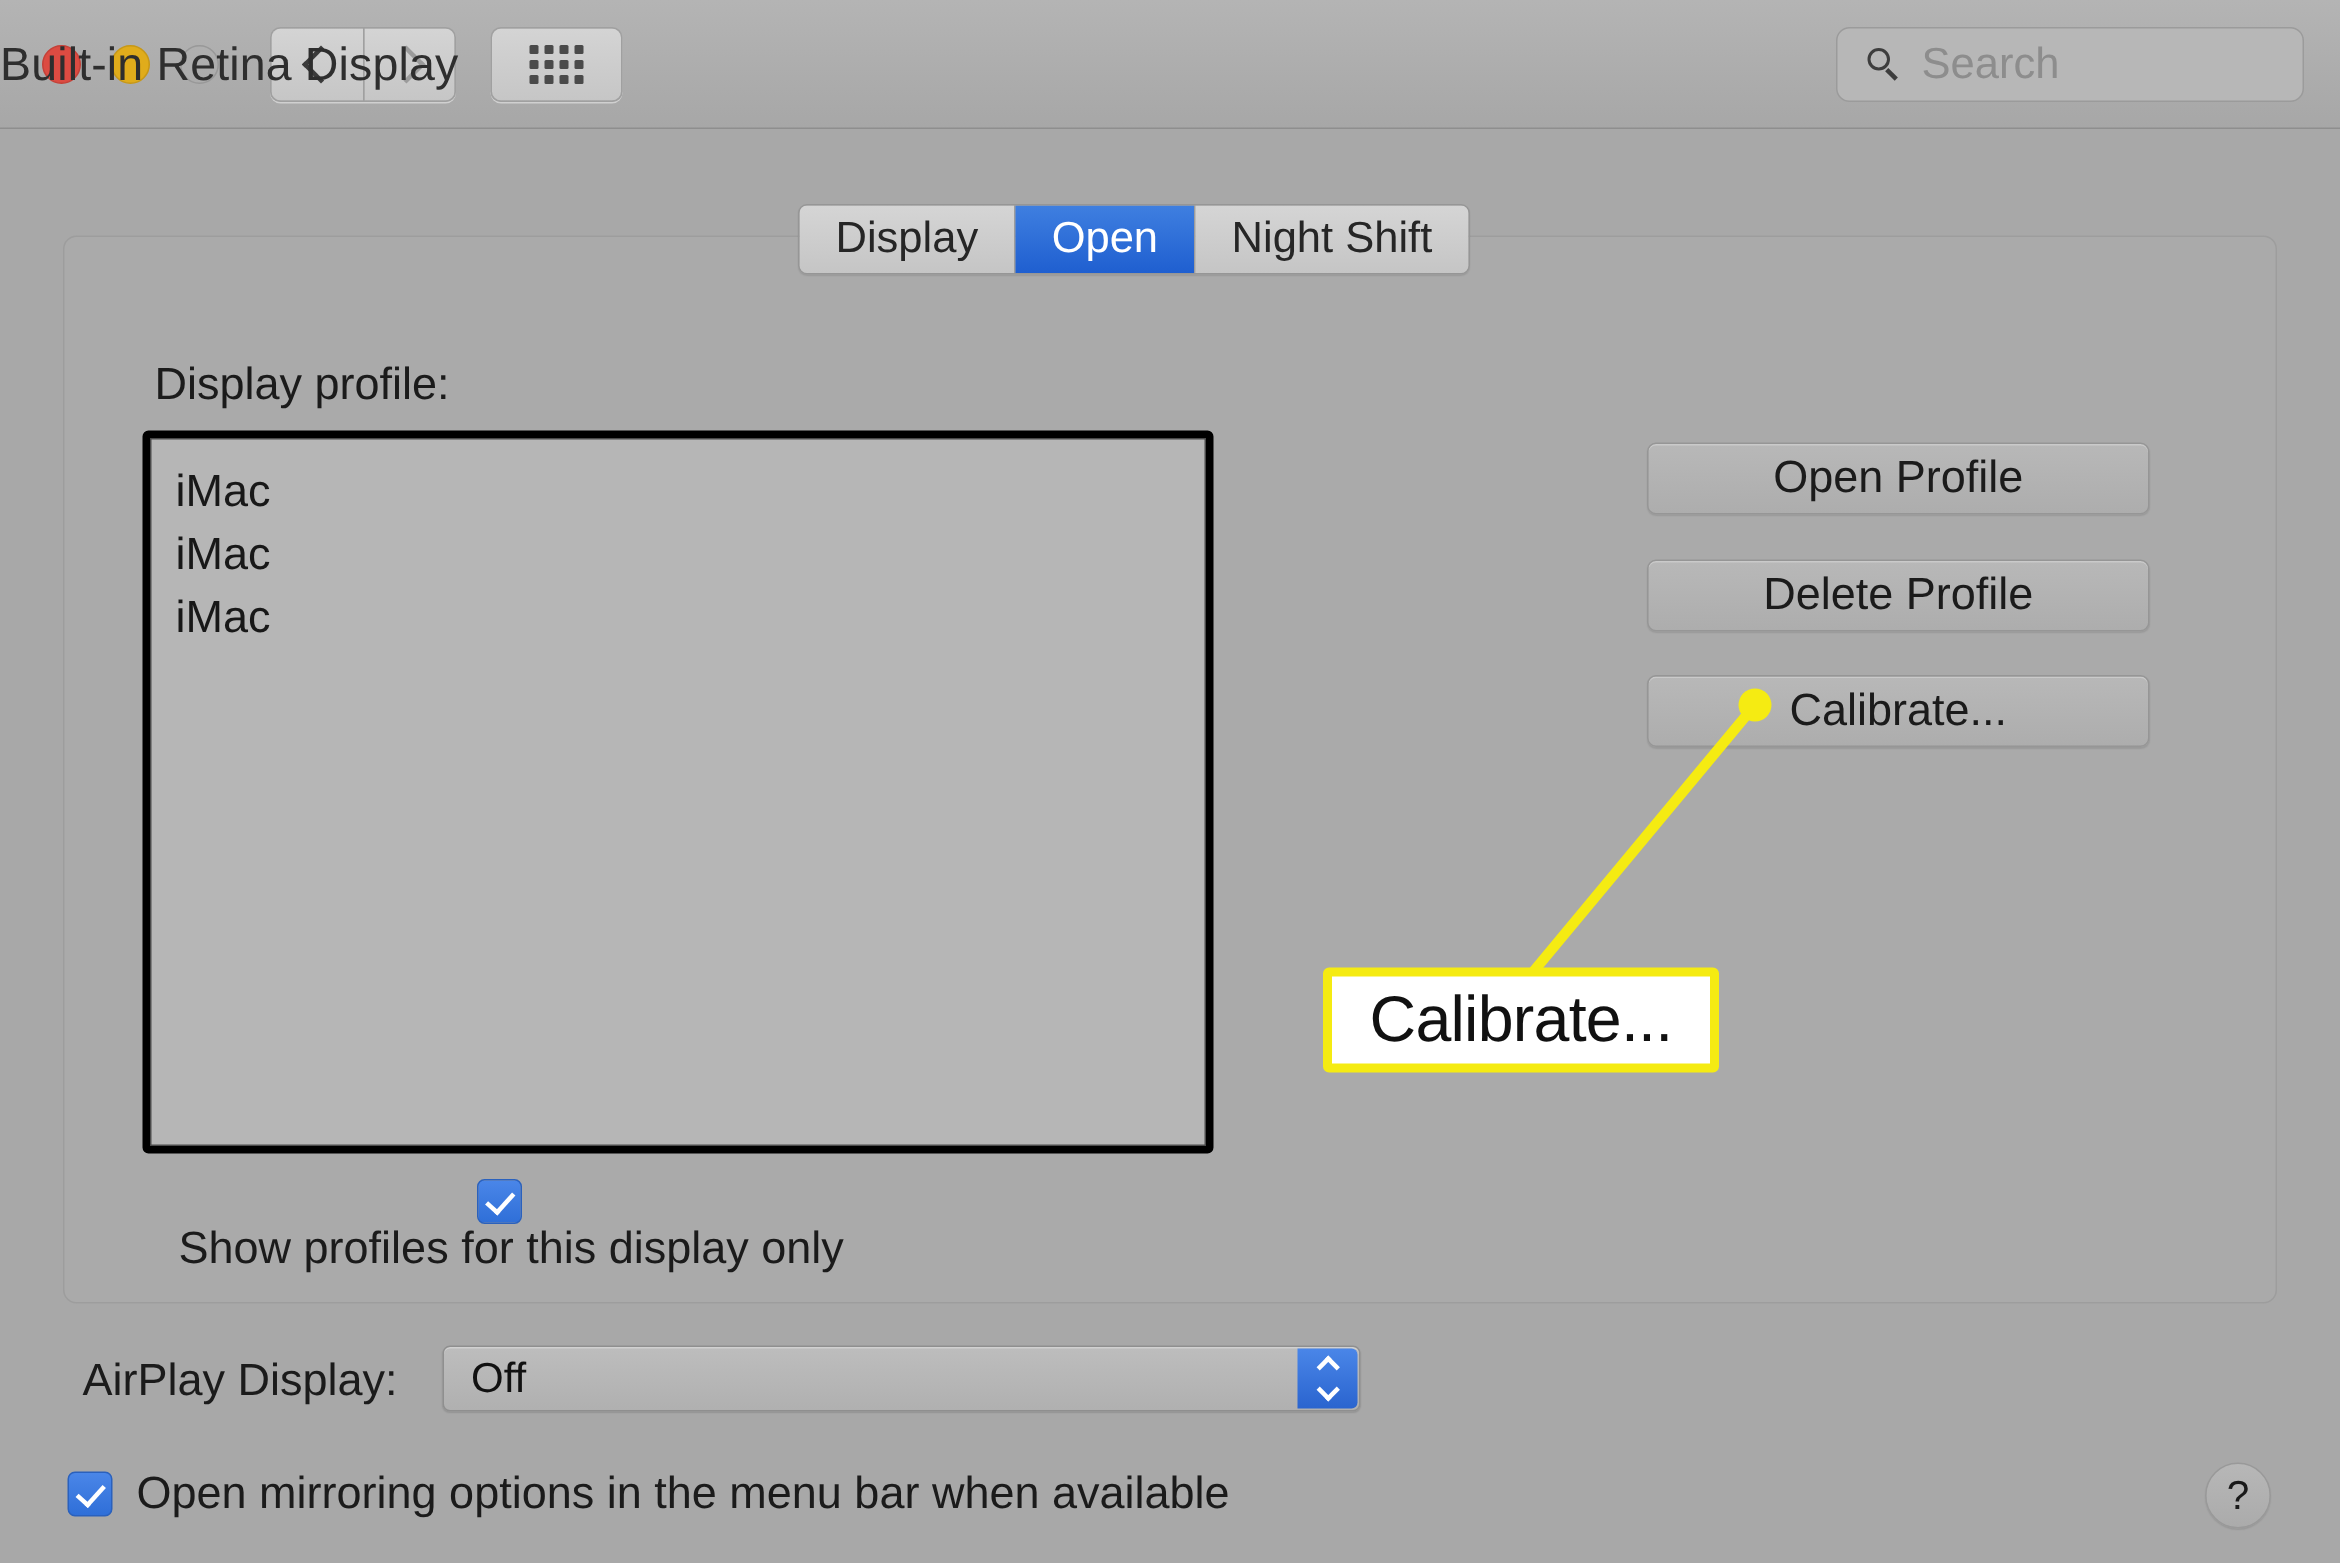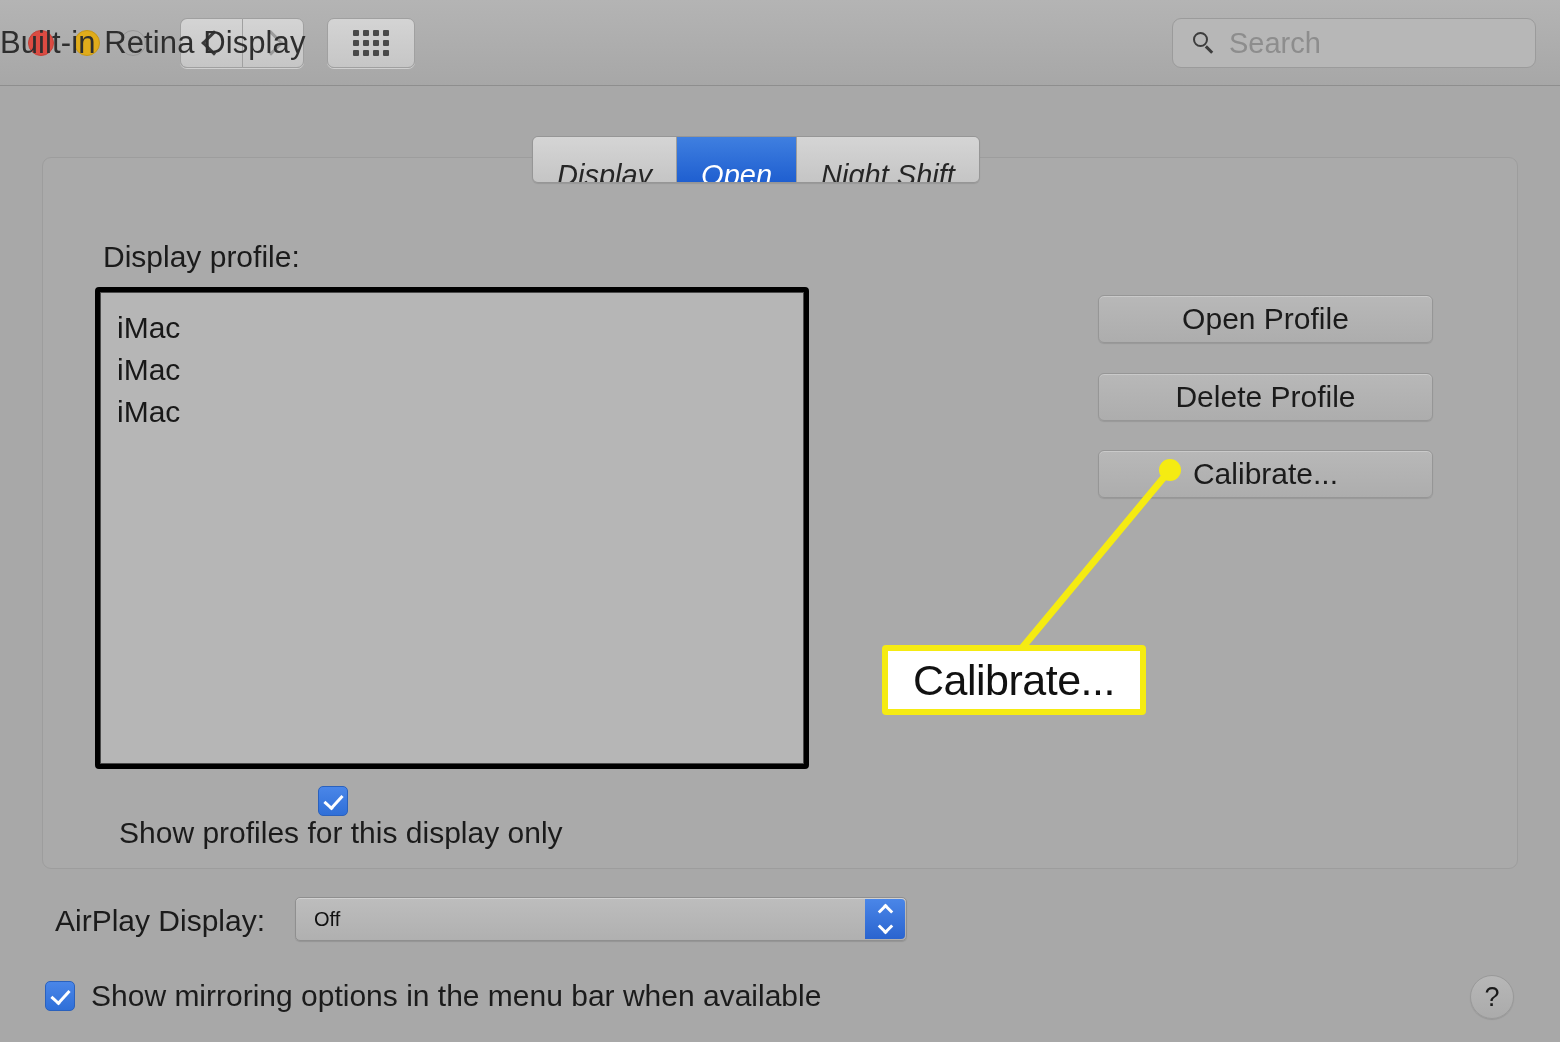--- a/index.html
+++ b/index.html
@@ -116,21 +116,21 @@
     text-align: left;
     font-size: 31px;
     color: #2e2e2e;
     letter-spacing: 0.1px;
   }
 
   #searchbox {
     position: absolute;
     right: 24px;
     top: 18px;
-    width: 364px;
+    width: 312px;
     height: 50px;
     background: #b7b7b7;
     border: 1px solid #9b9b9b;
     border-radius: 9px;
     box-sizing: border-box;
     display: flex;
     align-items: center;
   }
   .search-icon {
     margin-left: 20px;
@@ -171,28 +171,27 @@
     display: flex;
     border: 1px solid #969696;
     border-radius: 6px;
     overflow: hidden;
     box-shadow: 0 1px 1px rgba(0,0,0,0.10);
     z-index: 5;
   }
   .tab {
     height: 45px;
     line-height: 45px;
-    padding: 16px 24px;
+    padding: 0 24px;
     font-size: 29px;
     color: #262626;
     background: linear-gradient(to bottom, #d5d5d5 0%, #c5c5c5 100%);
     border-right: 1px solid #9d9d9d;
     box-sizing: border-box;
     white-space: nowrap;
-    font-style: italic;
   }
   .tab:last-child { border-right: none; }
   .tab.active {
     background: linear-gradient(to bottom, #3f7fe0 0%, #1f5fd0 100%);
     color: #ffffff;
   }
 
   
   #panel {
     position: absolute;
@@ -317,21 +316,21 @@
     border: 1px solid #8f8f8f;
     border-radius: 5px;
     box-sizing: border-box;
     box-shadow: 0 1px 1px rgba(0,0,0,0.12), inset 0 1px 0 rgba(255,255,255,0.30);
   }
   #airplay-value {
     position: absolute;
     left: 18px;
     top: 0;
     line-height: 42px;
-    font-size: 20px;
+    font-size: 28px;
     color: #111111;
   }
   #airplay-stepper {
     position: absolute;
     right: 1px;
     top: 1px;
     width: 40px;
     height: 40px;
     background: linear-gradient(to bottom, #4a86e8 0%, #2a64cf 100%);
     border-radius: 0 4px 4px 0;
@@ -478,21 +477,21 @@
   <div id="airplay-popup">
     <span id="airplay-value">Off</span>
     <span id="airplay-stepper">
       <span class="st-arrow st-up"></span>
       <span class="st-arrow st-down"></span>
     </span>
   </div>
 
   <div class="cbrow" id="cb-mirroring">
     <span class="cbox"></span>
-    <span class="cblabel">Show mirroring options in the menu bar when available</span>
+    <span class="cblabel">Open mirroring options in the menu bar when available</span>
   </div>
 
   <div id="help-btn">?</div>
 
   <svg id="annotation-svg" viewBox="0 0 1560 1042" xmlns="http://www.w3.org/2000/svg">
     <line x1="1170" y1="470" x2="1022" y2="648" stroke="#f5eb12" stroke-width="7" stroke-linecap="round"></line>
     <circle cx="1170" cy="470" r="11" fill="#f5eb12"></circle>
   </svg>
 
   <div id="callout-box">

